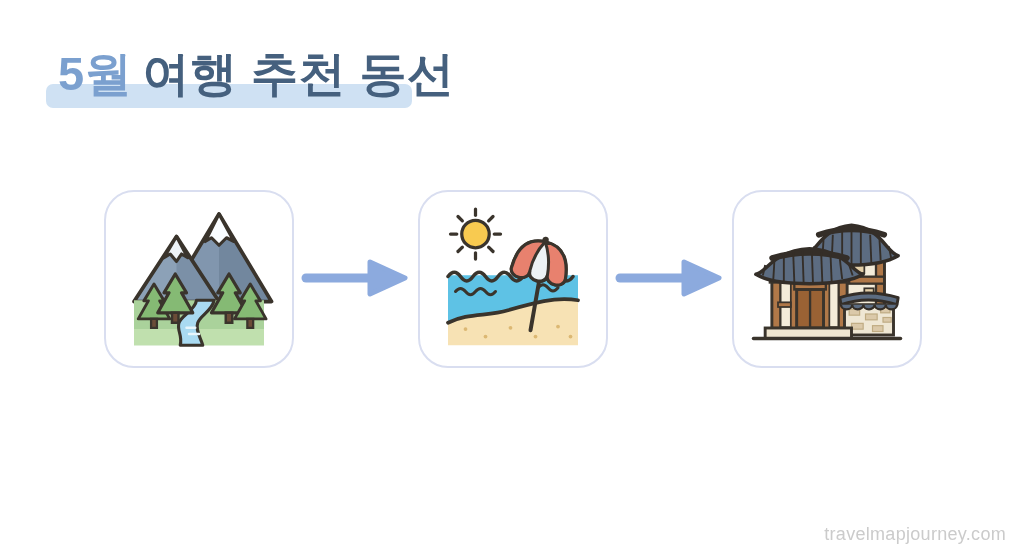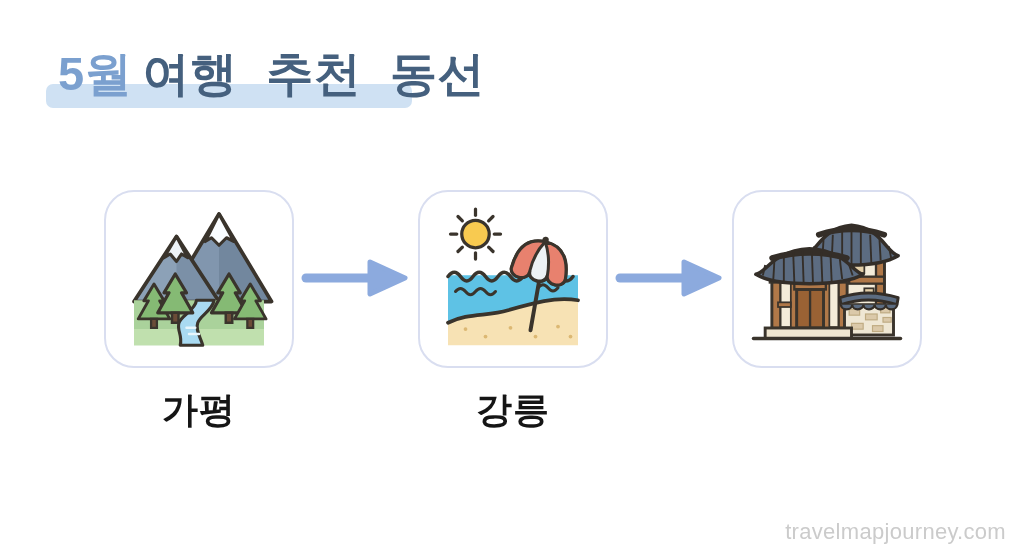--- a/index.html
+++ b/index.html
@@ -11,39 +11,39 @@
   .title-wrap{position:absolute;left:58px;top:48px;z-index:2;}
   .title-highlight{
     position:absolute;left:-12px;top:36px;width:366px;height:24px;
     background:var(--title-highlight,#cfe1f3);border-radius:7px;z-index:0;
   }
   h1.page-title{
     position:relative;z-index:1;margin:0;font-size:47px;font-weight:bold;
     letter-spacing:0.5px;line-height:1.1;white-space:nowrap;
   }
   .title-accent{color:var(--title-accent,#7ba0cf);}
-  .title-rest{color:var(--title-main,#45607e);margin-left:0.22em;font-family:Liberation Mono, monospace;}
+  .title-rest{color:var(--title-main,#45607e);margin-left:0.22em;}
   
   .stop{position:absolute;top:190px;width:190px;text-align:center;}
   .stop-1{left:104px;} .stop-2{left:418px;} .stop-3{left:732px;}
   .card{
     width:186px;height:174px;border:2px solid var(--card-border,#d9def0);
     border-radius:30px;background:#ffffff;display:flex;align-items:center;justify-content:center;
     box-sizing:content-box;
   }
   .card svg{display:block;}
   .stop-label{
     margin-top:18px;font-size:36px;font-weight:bold;color:var(--label-text,#151515);
     letter-spacing:1px;
   }
   .arrow{position:absolute;top:256px;width:112px;height:44px;}
   .arrow-1{left:300px;} .arrow-2{left:614px;}
   
   .watermark{
-    position:absolute;right:18px;bottom:14px;font-size:22px;
+    position:absolute;right:18px;bottom:14px;font-size:18px;
     color:var(--watermark,#cbcbcb);letter-spacing:0.3px;
   }
 </style>
 </head>
 <body>
 
 <div class="canvas">
 
   <div class="title-wrap">
     <div class="title-highlight"></div>
@@ -76,21 +76,20 @@
             <path d="M0,-20 L9,-5 L5,-5 L14,11 L-14,11 L-5,-5 L-9,-5 Z" fill="#85ba74" stroke="#3a342c" stroke-width="2.6" stroke-linejoin="round"></path>
             <rect x="-2.6" y="11" width="5.2" height="8" fill="#6b4c37" stroke="#3a342c" stroke-width="2"></rect>
           </g>
         </defs>
         <use href="#pine" transform="translate(24,82) scale(0.9)"></use>
         <use href="#pine" transform="translate(41,76)"></use>
         <use href="#pine" transform="translate(84,76)"></use>
         <use href="#pine" transform="translate(101,82) scale(0.9)"></use>
       </svg>
     </div>
-    <div class="stop-label">가평</div>
   </div>
 
   <svg class="arrow arrow-1" viewBox="0 0 112 44">
     <line x1="6" y1="22" x2="72" y2="22" stroke="#8caade" stroke-width="9" stroke-linecap="round"></line>
     <path d="M70,6 L105,22 L70,38 Z" fill="#8caade" stroke="#8caade" stroke-width="5" stroke-linejoin="round"></path>
   </svg>
 
   <div class="stop stop-2">
     <div class="card">
       <svg width="150" height="150" viewBox="0 0 120 120">
@@ -128,21 +127,20 @@
         <line x1="84" y1="44" x2="74" y2="101" stroke="#3a342c" stroke-width="3.2" stroke-linecap="round"></line>
 
         <g transform="rotate(12 83 43)">
           <path d="M61,56 C62,38 70,30 83,30 C96,30 104,38 105,56 A7.3,6 0 0 1 90.4,56 A7.3,6 0 0 1 75.8,56 A7.3,6 0 0 1 61,56 Z" fill="#edf2f4" stroke="#3a342c" stroke-width="2.8" stroke-linejoin="round"></path>
           <path d="M61,56 C62,38 70,30 83,30 C78,38 76,47 75.8,56 A7.3,6 0 0 1 61,56 Z" fill="#e8816e" stroke="#3a342c" stroke-width="2.4" stroke-linejoin="round"></path>
           <path d="M105,56 C104,38 96,30 83,30 C88,38 90,47 90.4,56 A7.3,6 0 0 0 105,56 Z" fill="#e8816e" stroke="#3a342c" stroke-width="2.4" stroke-linejoin="round"></path>
           <circle cx="83" cy="28.5" r="2.6" fill="#3a342c"></circle>
         </g>
       </svg>
     </div>
-    <div class="stop-label">강릉</div>
   </div>
 
   <svg class="arrow arrow-2" viewBox="0 0 112 44">
     <line x1="6" y1="22" x2="72" y2="22" stroke="#8caade" stroke-width="9" stroke-linecap="round"></line>
     <path d="M70,6 L105,22 L70,38 Z" fill="#8caade" stroke="#8caade" stroke-width="5" stroke-linejoin="round"></path>
   </svg>
 
   <div class="stop stop-3">
     <div class="card">
       <svg width="152" height="140" viewBox="0 0 130 120">

